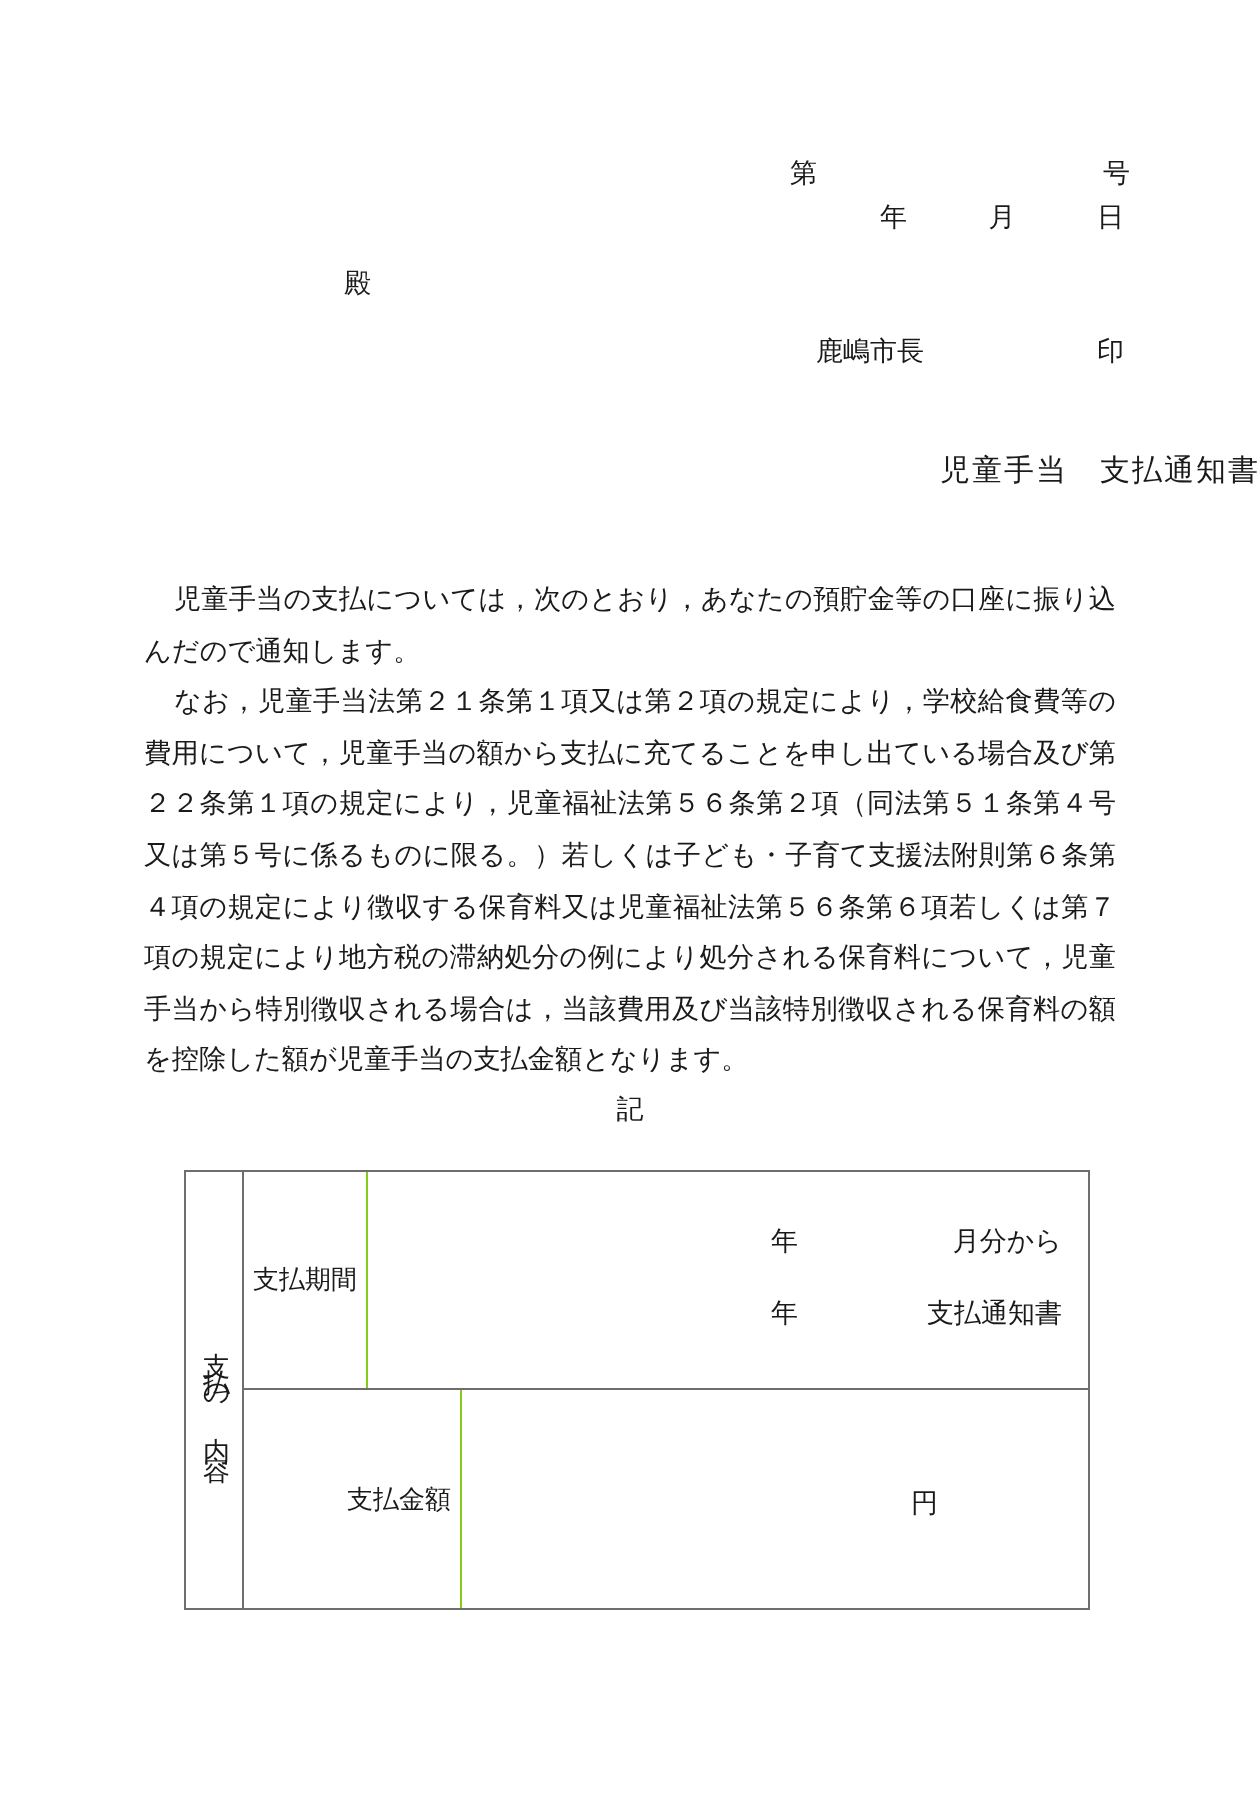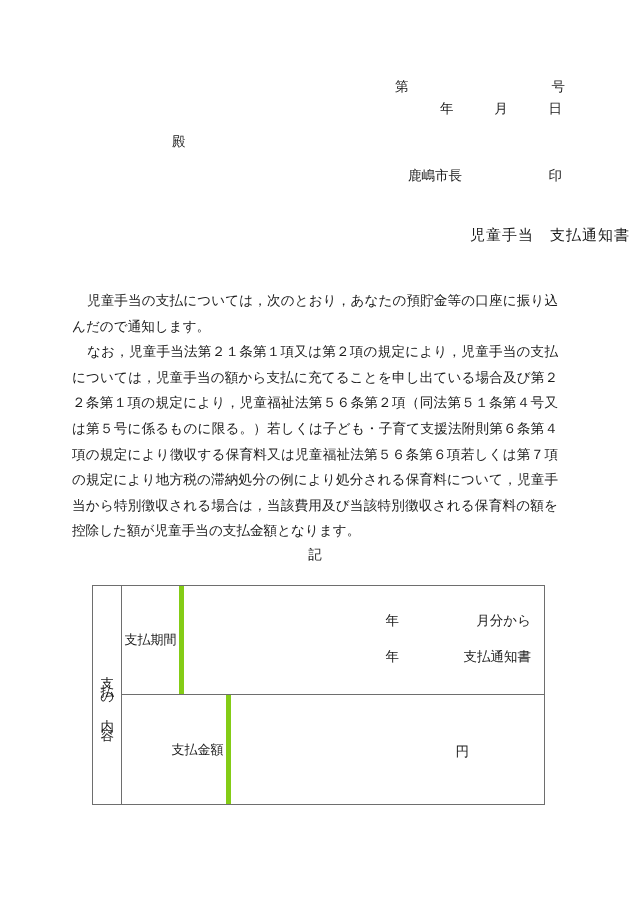--- a/index.html
+++ b/index.html
@@ -153,21 +153,21 @@
     border-bottom: 1px solid #6e6e6e;
   }
   .trow.row-amount {
     height: 109px;
     margin-left: 47px;
   }
 
   .row-label {
     width: 62px;
     box-sizing: border-box;
-    border-right: 5px solid #84cc16;
+    border-right: 1px solid #84cc16;
     display: flex;
     align-items: center;
     justify-content: center;
     font-size: 13px;
     white-space: nowrap;
   }
 
   .row-content {
     flex: 1;
     position: relative;
@@ -228,21 +228,21 @@
 
   <div class="issuer-row">
     <span>鹿嶋市長</span>
     <span>印</span>
   </div>
 
   <div class="doc-title">児童手当　支払通知書</div>
 
   <div class="body-text">
     <p>児童手当の支払については，次のとおり，あなたの預貯金等の口座に振り込んだので通知します。</p>
-    <p>なお，児童手当法第２１条第１項又は第２項の規定により，児童手当の支払については，児童手当の額から支払に充てることを申し出ている場合及び第２２条第１項の規定により，児童福祉法第５６条第２項（同法第５１条第４号又は第５号に係るものに限る。）若しくは子ども・子育て支援法附則第６条第４項の規定により徴収する保育料又は児童福祉法第５６条第６項若しくは第７項の規定により地方税の滞納処分の例により処分される保育料について，児童手当から特別徴収される場合は，当該費用及び当該特別徴収される保育料の額を控除した額が児童手当の支払金額となります。</p>
+    <p>なお，児童手当法第２１条第１項又は第２項の規定により，学校給食費等の費用について，児童手当の額から支払に充てることを申し出ている場合及び第２２条第１項の規定により，児童福祉法第５６条第２項（同法第５１条第４号又は第５号に係るものに限る。）若しくは子ども・子育て支援法附則第６条第４項の規定により徴収する保育料又は児童福祉法第５６条第６項若しくは第７項の規定により地方税の滞納処分の例により処分される保育料について，児童手当から特別徴収される場合は，当該費用及び当該特別徴収される保育料の額を控除した額が児童手当の支払金額となります。</p>
   </div>
 
   <div class="kinship-mark">記</div>
 
   <div class="payment-table">
 
     <div class="col-vertical-label">
       <span class="vertical-text">支払の内容</span>
     </div>
 

